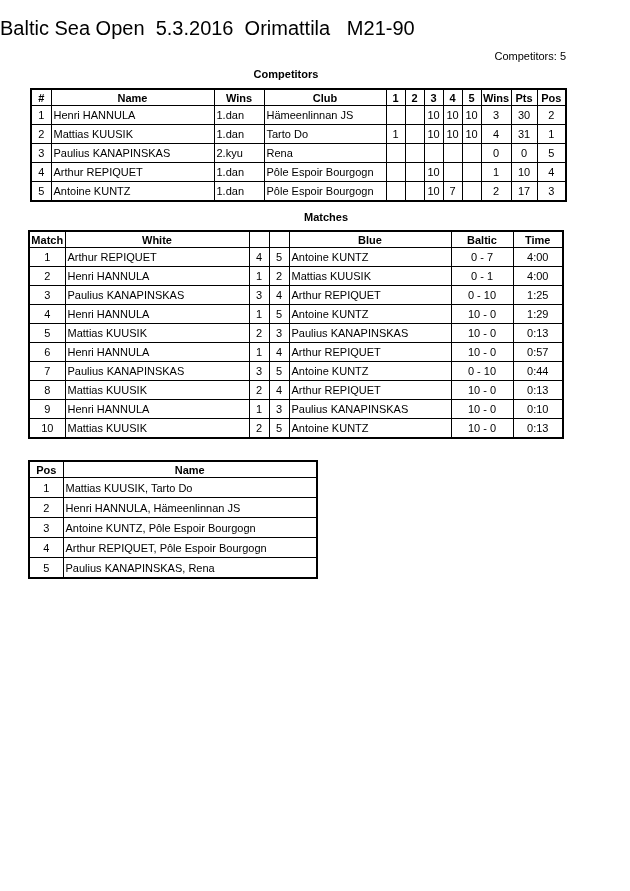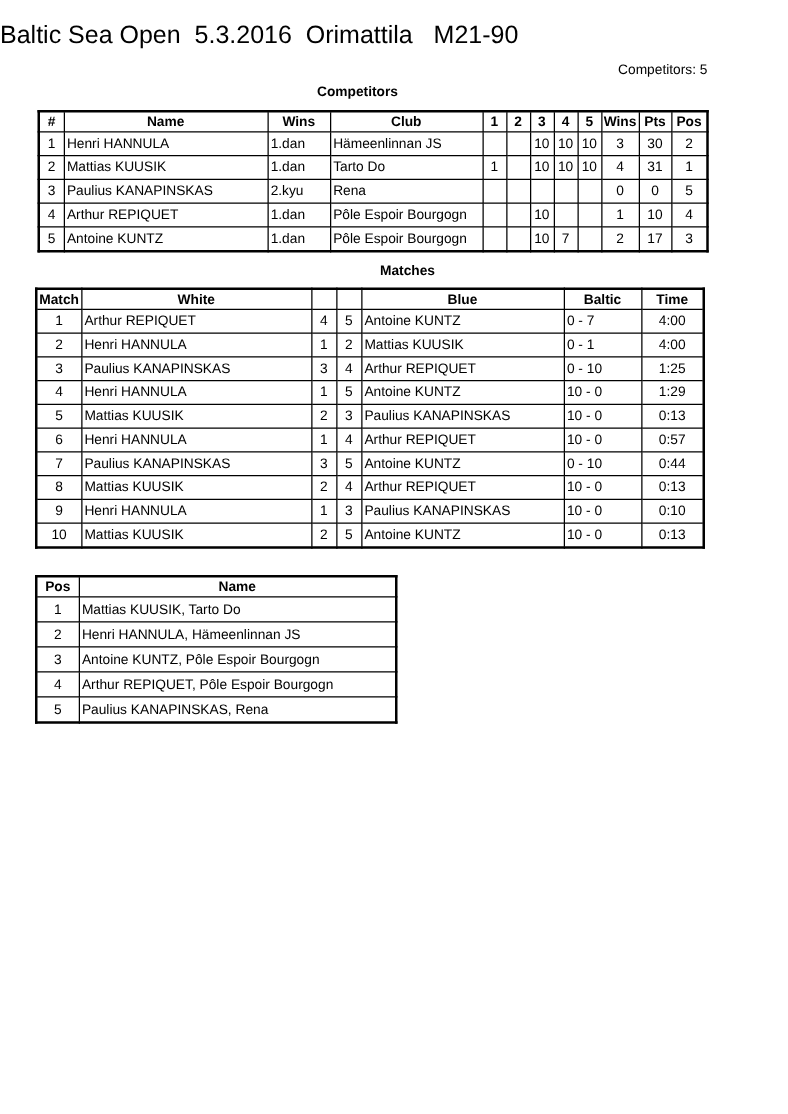--- a/index.html
+++ b/index.html
@@ -28,21 +28,21 @@
   .grid th, .grid td {
     border: 1px solid #000; font-size: 11px; white-space: nowrap;
     overflow: hidden; padding: 0 2px; vertical-align: middle;
   }
   .grid th { font-weight: bold; text-align: center; height: 15px; padding: 0 1px; }
   .grid td { height: 18px; }
   #results-table td { height: 19px; }
 
   .lft { text-align: left; padding-left: 6px; margin-top: 20px; }
   .ctr { text-align: center; }
-  .rgt { text-align: left; padding-right: 7px; }
+  .rgt { text-align: center; padding-right: 7px; }
   .nline { border-right: hidden; }
 </style>
 </head>
 <body>
 
 <div class="page">
 
   <div class="title">Baltic Sea Open  5.3.2016  Orimattila   M21-90</div>
   <div class="count">Competitors: 5</div>
 

